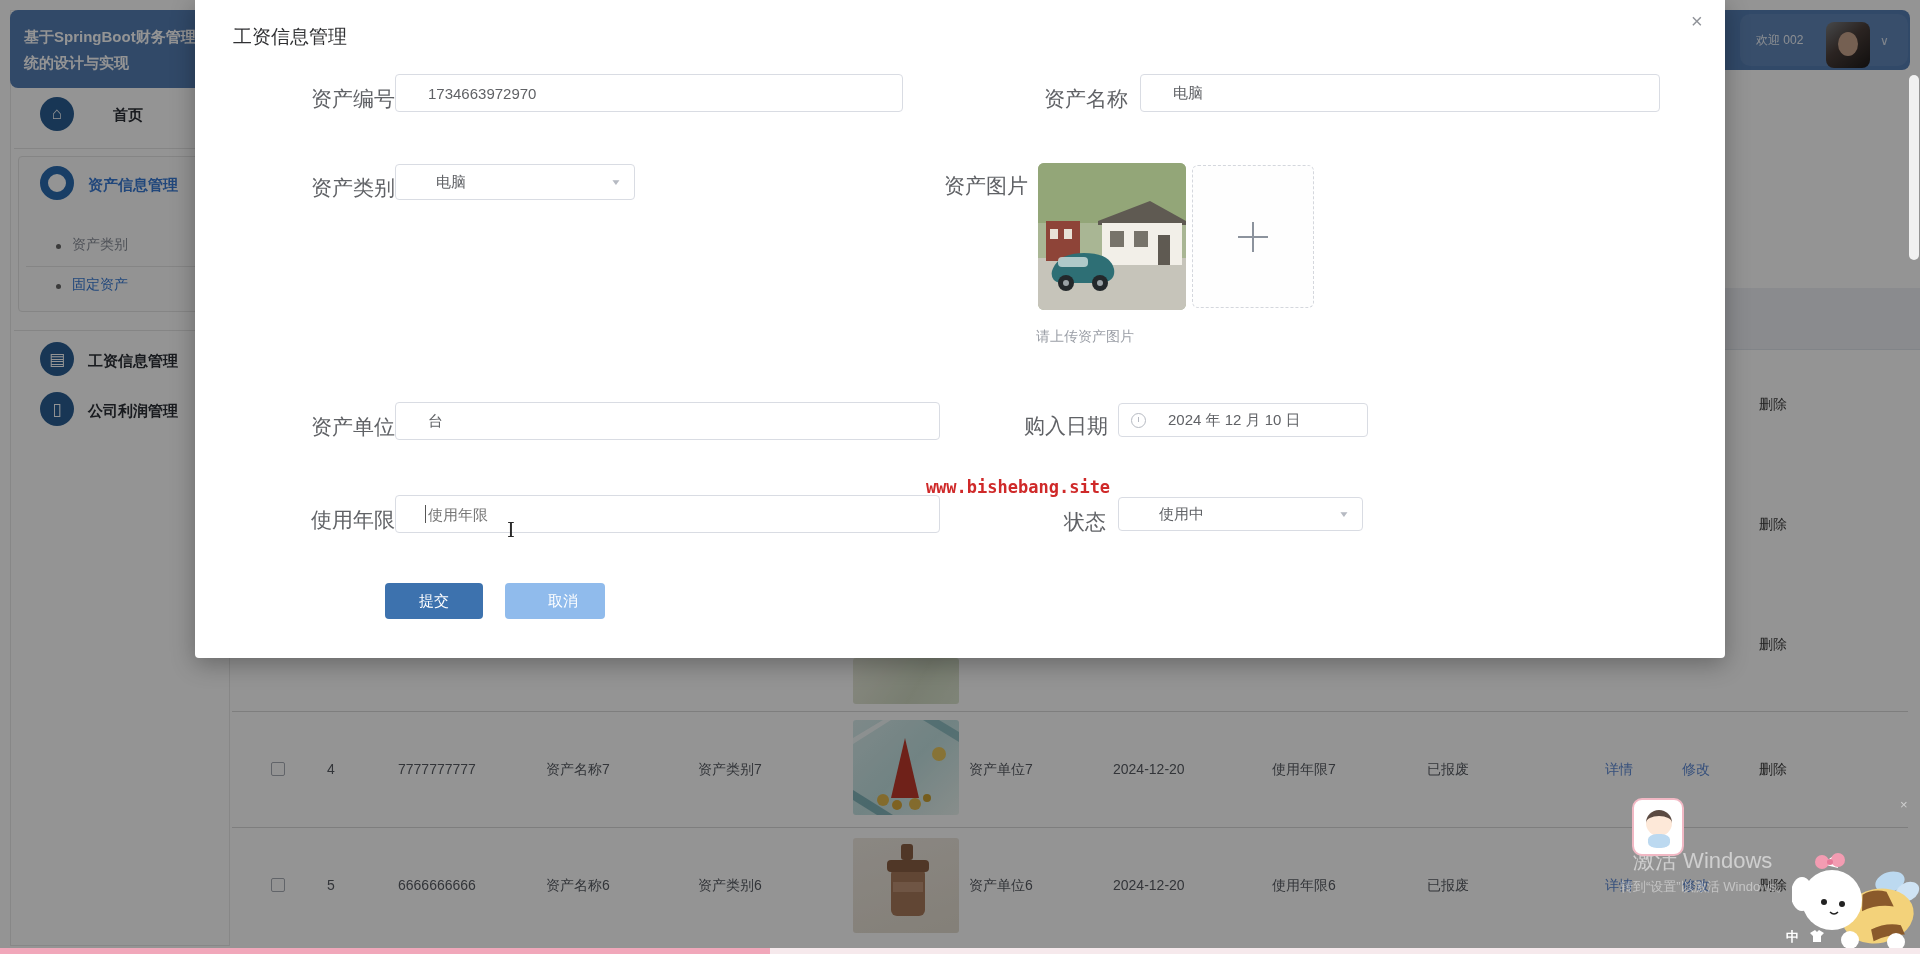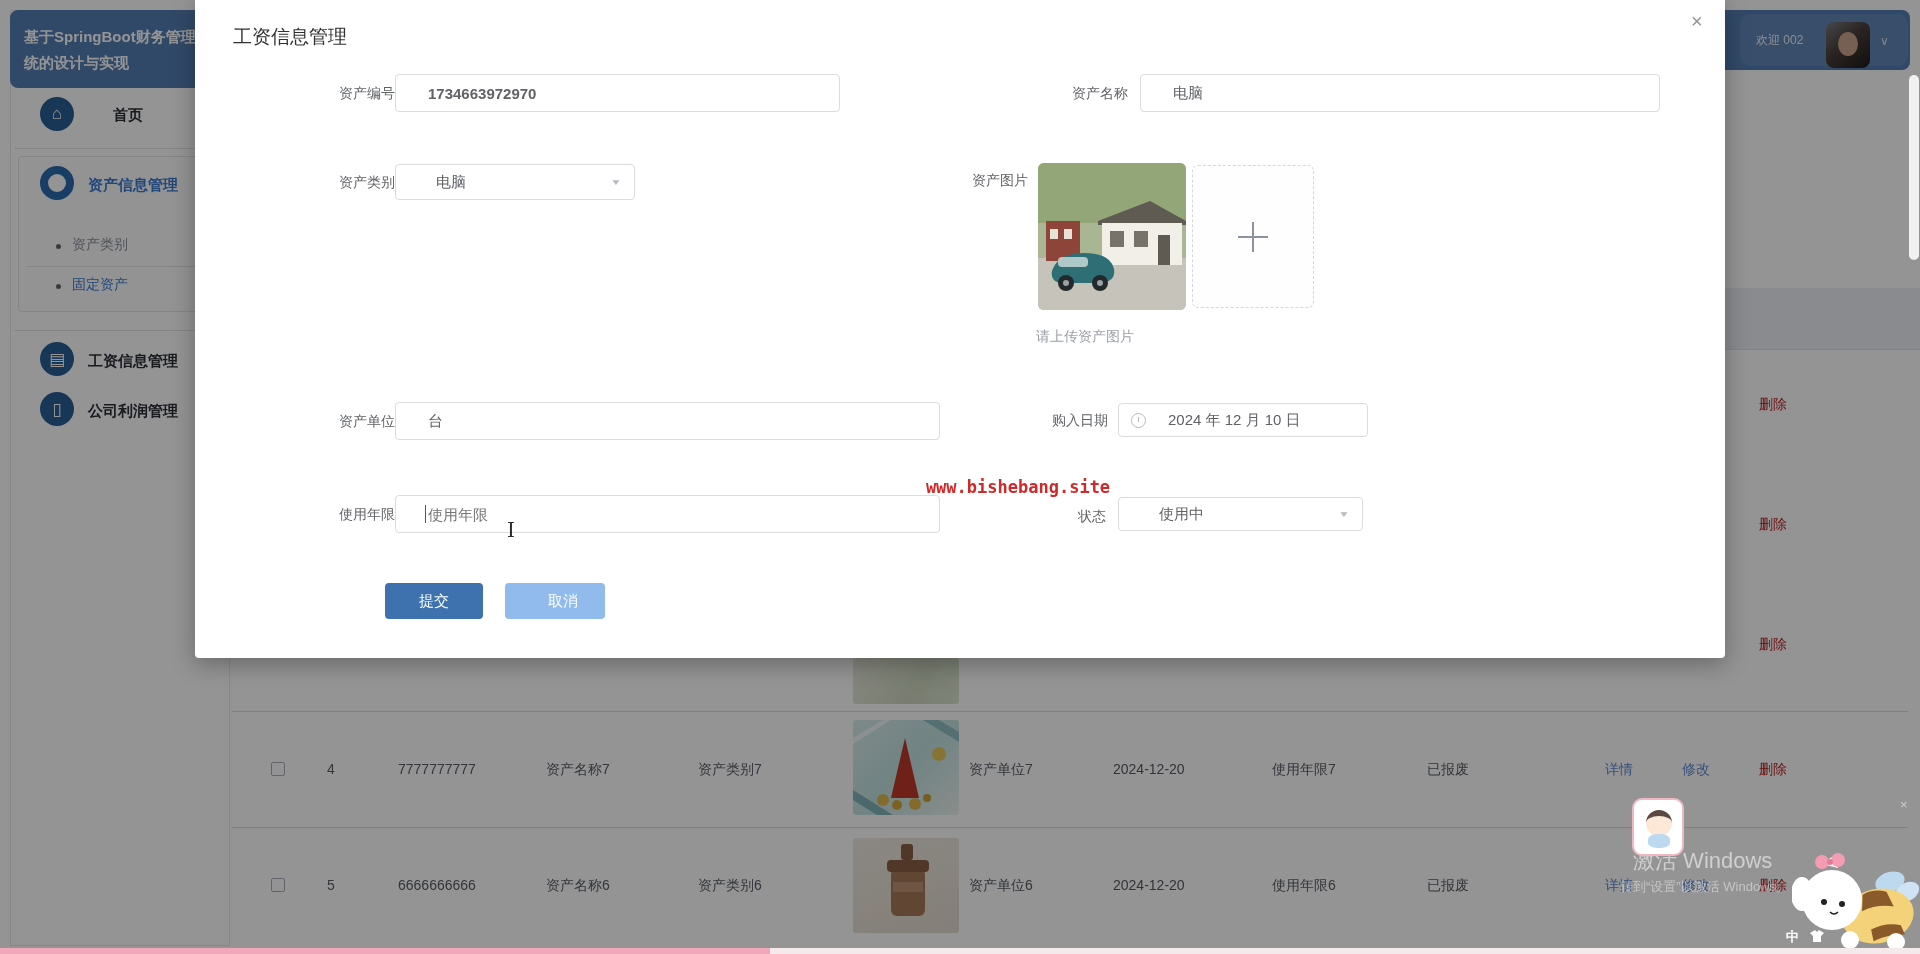--- a/index.html
+++ b/index.html
@@ -27,33 +27,33 @@
   .sub-label { font-size:14px; color:#8a8f99; }
   .sub-label.blue { color:#3a7bd5; }
   .bullet { width:5px; height:5px; border-radius:50%; background:#666; }
   .side-sep { left:14px; width:206px; height:1px; background:#e5e5e5; }
   .group-card { left:18px; width:196px; background:#fdfdfd; border:1px solid #e6e6e6; border-radius:4px; }
 
   .content-headband { left:230px; top:288px; width:1690px; height:62px; background:#eef0f4; border-bottom:1px solid #dfe3ea; }
   .row-line { left:232px; width:1676px; height:1px; background:#d9d9d9; }
   .cell { font-size:14px; color:#585c63; white-space:nowrap; }
   .link-blue { color:#5f8bd6; cursor:pointer; }
-  .link-red { color:#b91c1c; cursor:pointer; }
+  .link-red { color:#404040; cursor:pointer; }
   .checkbox { width:14px; height:14px; border:1px solid #a8adb5; border-radius:2px; background:#fdfdfd; }
   .thumb { width:106px; height:95px; border-radius:3px; overflow:hidden; }
 
   
   .mask { left:0; top:0; width:1920px; height:954px; background:rgba(0,0,0,0.42); }
 
   
   .dialog { left:195px; top:0; width:1530px; height:658px; background:#fff;
             box-shadow:0 6px 24px rgba(0,0,0,0.3); border-radius:0 0 4px 4px; }
   .dlg-title { left:38px; top:24px; font-size:19px; color:#303133; }
   .dlg-close { left:1496px; top:10px; font-size:20px; color:#909399; cursor:pointer; }
-  .f-label { font-size:14px; color:#606266; text-align:right; width:130px; }
+  .f-label { font-size:21px; color:#606266; text-align:right; width:130px; }
   .f-input { border:1px solid #d9dce3; border-radius:4px; background:#fff; font-size:15px; color:#606266;
              font-family:"Liberation Sans","DejaVu Sans",sans-serif; }
   input.f-input { padding-left:32px; }
   .f-select { border:1px solid #d9dce3; border-radius:4px; background:#fff; display:flex; align-items:center; }
   .f-select .val { font-size:15px; color:#606266; padding-left:40px; flex:1; }
   .chev { color:#b6bac2; font-size:12px; margin-right:12px; transform:scaleY(0.7); }
   .photo-box { border-radius:6px; overflow:hidden; }
   .upload-box { border:1px dashed #d4d7dd; border-radius:6px; background:#fefefe; display:flex; align-items:center; justify-content:center; }
   .plus { position:relative; width:30px; height:30px; }
   .plus::before { content:""; position:absolute; left:0; top:14px; width:30px; height:2px; background:#8c939d; }
@@ -185,21 +185,21 @@
   <div class="abs cell link-blue" style="left:1682px;top:877px;">修改</div>
   <div class="abs cell link-red" style="left:1759px;top:877px;">删除</div>
 
   <div class="abs mask"></div>
 
   <div class="abs dialog">
     <div class="abs dlg-title">工资信息管理</div>
     <div class="abs dlg-close">×</div>
 
     <div class="abs f-label" style="left:70px;top:85px;">资产编号</div>
-    <input class="abs f-input" style="left: 200px; top: 74px; width: 445px; height: 38px; font-weight: bold;" value="1734663972970">
+    <input class="abs f-input" style="left: 200px; top: 74px; width: 508px; height: 38px;" value="1734663972970">
     <div class="abs f-label" style="left:803px;top:85px;">资产名称</div>
     <input class="abs f-input" style="left: 945px; top: 74px; width: 520px; height: 38px;" value="电脑">
 
     <div class="abs f-label" style="left:70px;top:174px;">资产类别</div>
     <div class="abs f-select" style="left:200px;top:164px;width:240px;height:36px;">
       <span class="val">电脑</span>
       <span class="chev">▼</span>
     </div>
 
     <div class="abs f-label" style="left:703px;top:172px;">资产图片</div>

